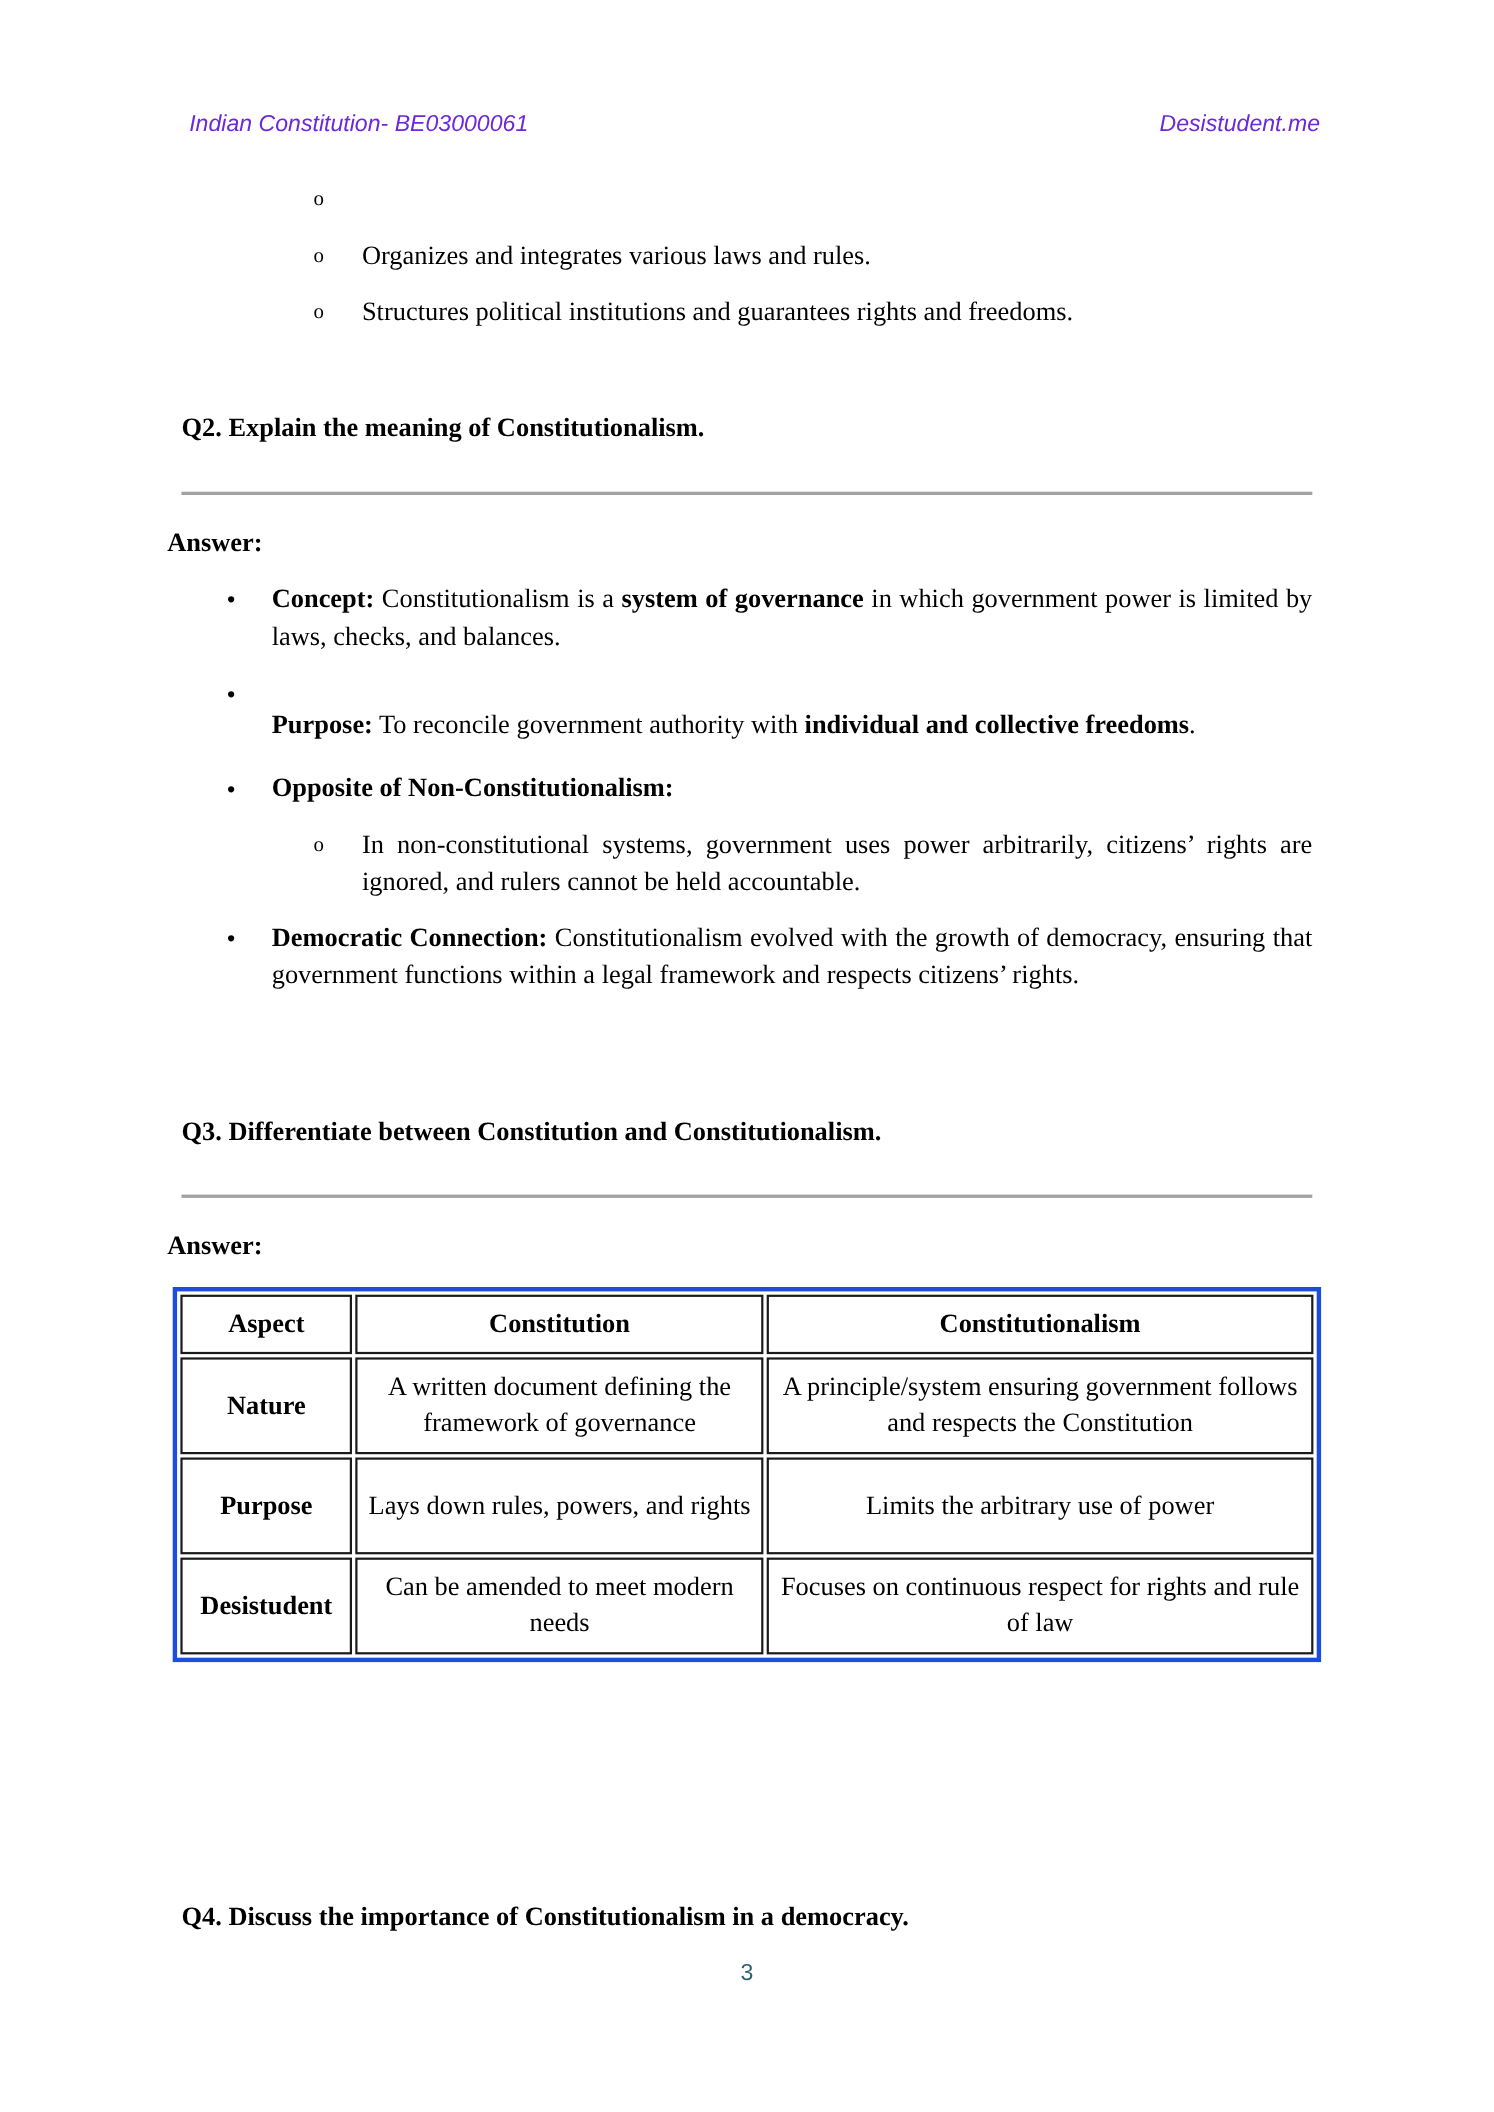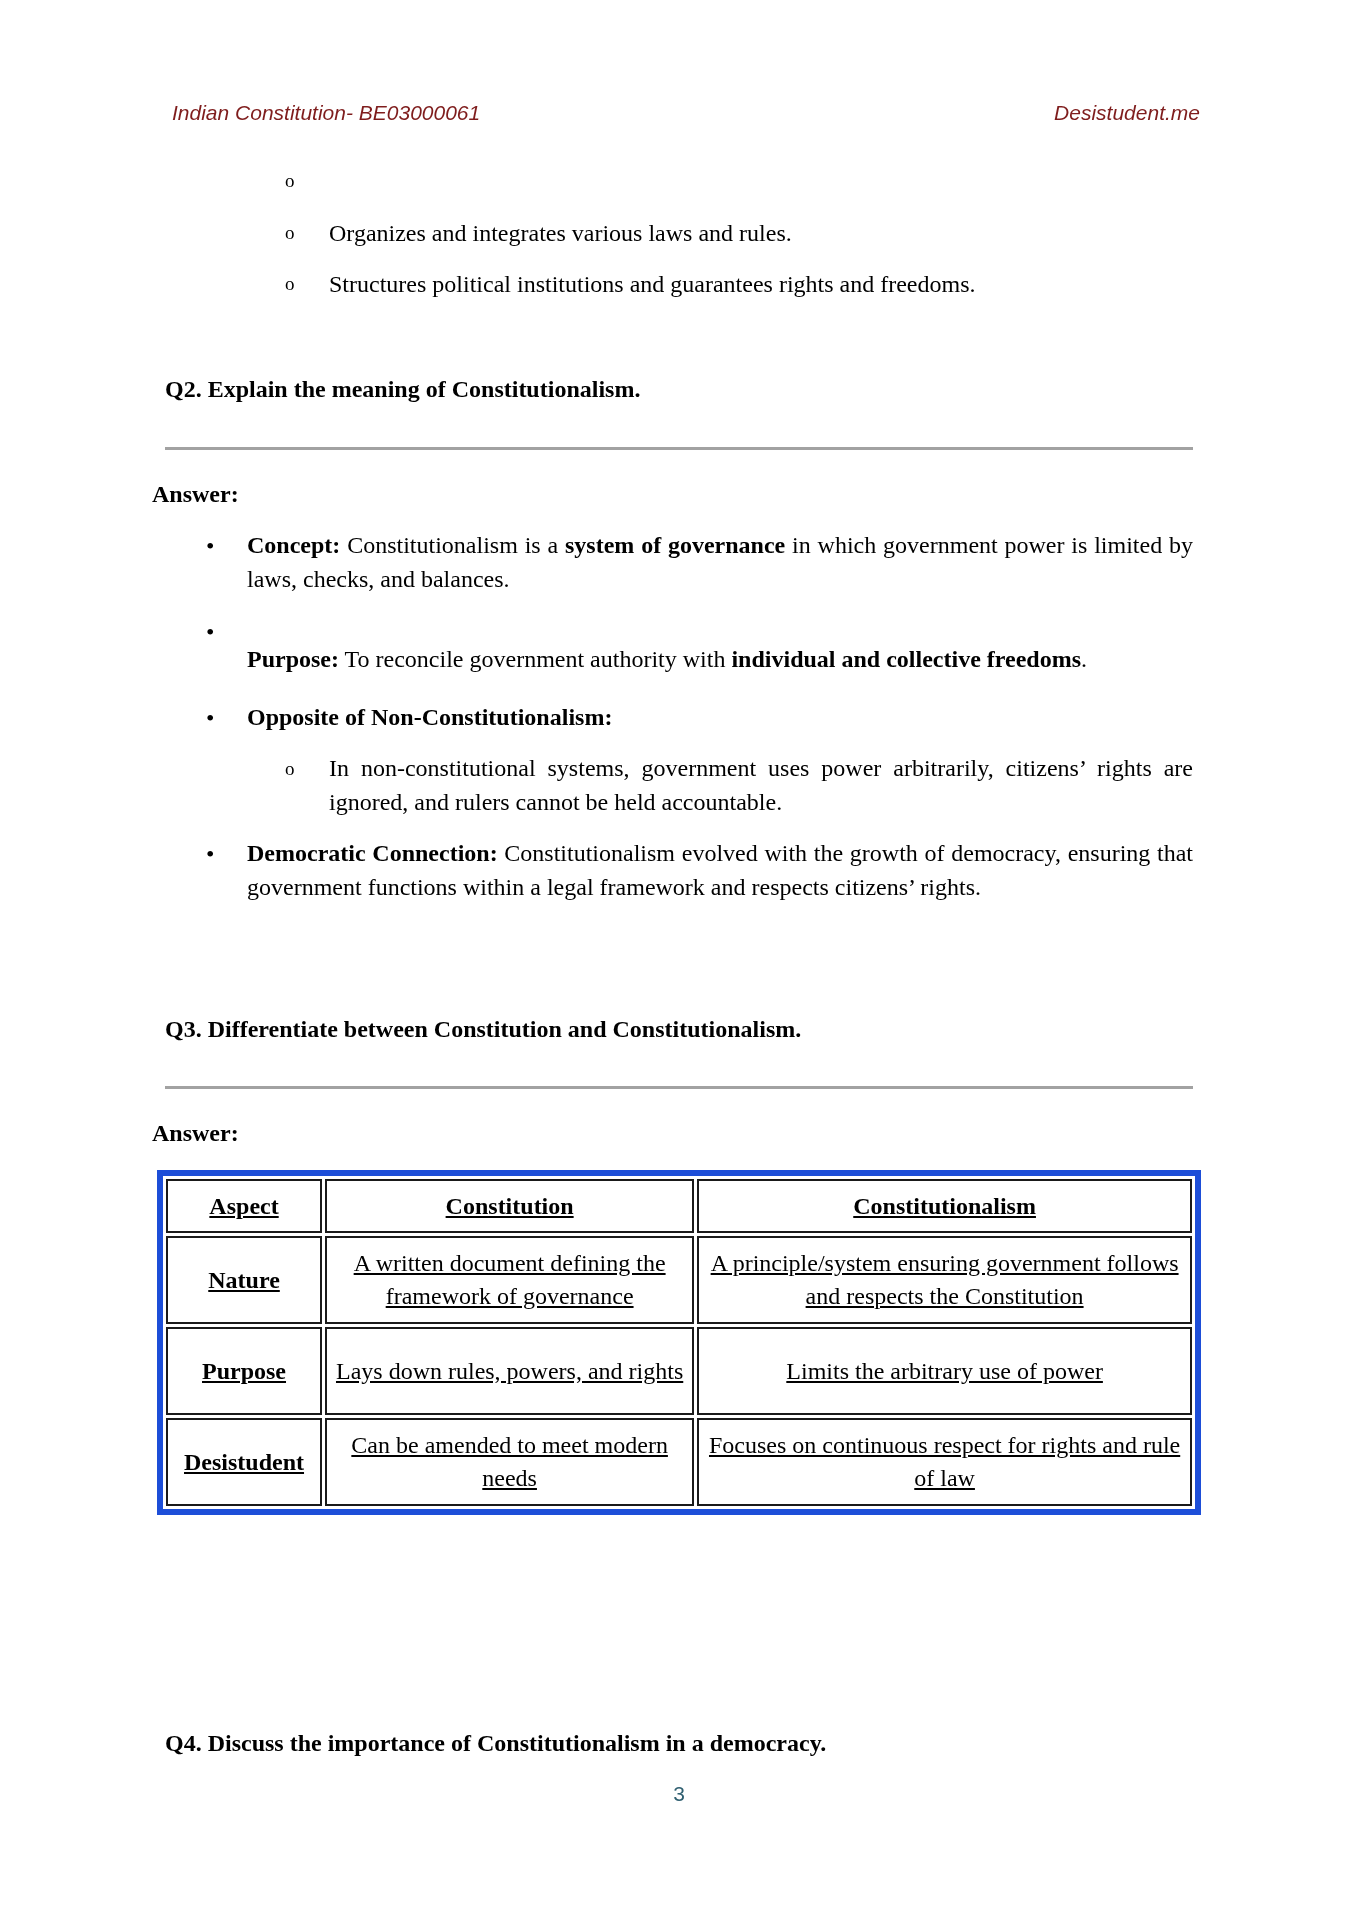--- a/index.html
+++ b/index.html
@@ -1,34 +1,34 @@
 <!DOCTYPE html>
 <html><head>
 <meta charset="utf-8">
 <style>
   html, body { margin: 0; padding: 0; background: #ffffff; }
   body { width: 1358px; height: 1920px; position: relative; overflow: hidden;
          font-family: "Liberation Serif", "DejaVu Serif", serif; color: #000; }
   .abs { position: absolute; }
   .hdr { font-family: "Liberation Sans", "DejaVu Sans", sans-serif; font-style: italic;
-         font-size: 21px; color: #7f1d1d; line-height: 26px; top: 100px; }
+         font-size: 21px; color: #6d28d9; line-height: 26px; top: 100px; }
   .hdr-left { left: 172px; }
   .hdr-right { right: 158px; }
   .txt { font-size: 24px; line-height: 34px; }
   .bold { font-weight: bold; }
   .sub-bullet { font-size: 19px; line-height: 34px; }
   .bullet { font-size: 24px; line-height: 34px; }
   .para { left: 247px; width: 946px; text-align: justify; font-size: 24px; line-height: 33.5px; }
   .sub-para { left: 329px; width: 864px; text-align: justify; font-size: 24px; line-height: 33.5px; }
   .q { left: 165px; font-size: 24px; font-weight: bold; line-height: 34px; }
   .divider { left: 165px; width: 1028px; height: 3px; background: #a2a2a2; }
   .answer { left: 152px; font-size: 24px; font-weight: bold; line-height: 34px; }
   table.cmp { position: absolute; left: 157px; top: 1170px; width: 1044px;
-              border: 6px solid #1d4ed8; border-collapse: separate; border-spacing: 3px;
-              font-size: 24px; line-height: 33px; text-decoration: underline; }
+              border: 4px solid #1d4ed8; border-collapse: separate; border-spacing: 3px;
+              font-size: 24px; line-height: 33px; }
   table.cmp td, table.cmp th { border: 2px solid #1a1a1a; text-align: center; vertical-align: middle;
                                padding: 0 2px; }
   table.cmp th { font-weight: bold; height: 50px; }
   table.cmp td { height: 84px; }
   table.cmp td.aspect { font-weight: bold; }
   .col1 { width: 149px; }
   .col2 { width: 369px; }
   .col3 { width: 497px; }
   .pagenum { left: 0; width: 1358px; text-align: center; top: 1782px;
              font-family: "Liberation Sans", "DejaVu Sans", sans-serif; font-size: 21px; color: #2f5f70; }

